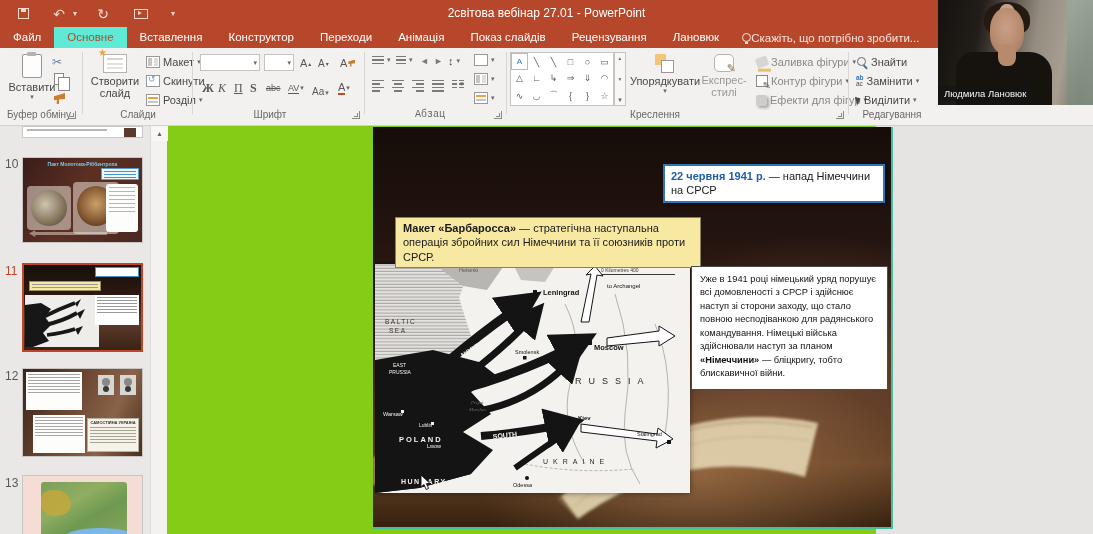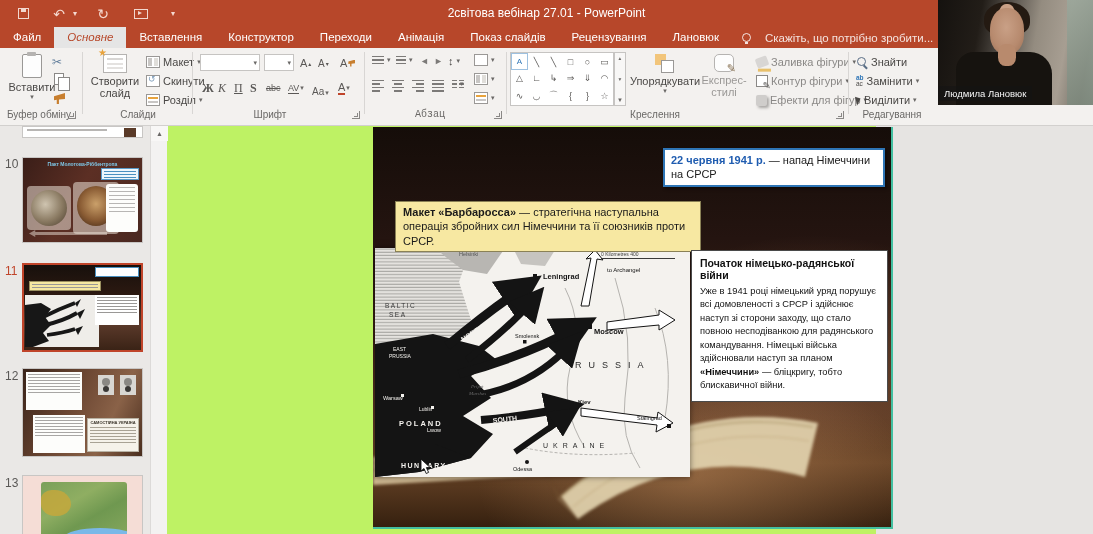--- a/index.html
+++ b/index.html
@@ -13,22 +13,22 @@
   .i-save { width:11px; height:11px; border:1.4px solid #f2d8cf; position:relative; }
   .i-save::after { content:""; position:absolute; left:2px; top:-1px; width:5px; height:4px; background:#f2d8cf; }
   .i-monitor { width:14px; height:10px; border:1.4px solid #f2d8cf; position:relative; }
   .i-monitor::after { content:""; position:absolute; left:3px; top:1px; border-left:4px solid #f2d8cf; border-top:2.5px solid transparent; border-bottom:2.5px solid transparent; }
   .caret-sm { font-size:8px; margin-left:1px; }
   #title-text { position:absolute; left:0; right:0; top:0; height:27px; line-height:27px; text-align:center; font-size:12px; color:#ffffff; }
 
   
   #tabrow { position:absolute; left:0; top:27px; width:1093px; height:21px; background:#b7472a; display:flex; align-items:flex-end; }
   .tab { height:21px; line-height:21px; padding:0 13px; font-size:11.5px; color:#fff; cursor:default; }
-  .tab.active { background:#e5e5e5; color:#b7472a;font-style:italic; }
-  #tellme { display:flex; align-items:center; height:21px; margin-left:10px; color:rgba(255,255,255,0.85); font-size:11.5px; gap:14px; }
+  .tab.active { background:#5eead4; color:#b7472a; }
+  #tellme { display:flex; align-items:center; height:21px; margin-left:10px; color:rgba(255,255,255,0.85); font-size:11.5px; gap:0; }
   .i-bulb { width:9px; height:9px; border:1.2px solid rgba(255,255,255,0.85); border-radius:50%; position:relative; }
   .i-bulb::after { content:""; position:absolute; left:2px; bottom:-3px; width:3px; height:2px; background:rgba(255,255,255,0.85); }
 
   
   #ribbon { position:absolute; left:0; top:48px; width:1093px; height:78px; background:#f3f1ef; border-bottom:1px solid #d2d0ce; font-size:11px; color:#444; }
   .rsep { position:absolute; top:4px; height:62px; width:1px; background:#d8d6d4; }
   .glabel { position:absolute; top:61px; font-size:10px; color:#6a6866; text-align:center; }
   .launcher { position:absolute; top:63px; width:8px; height:8px; border-right:1px solid #8a8886; border-bottom:1px solid #8a8886; }
   .launcher::before { content:""; position:absolute; right:1px; bottom:1px; width:3px; height:3px; border-right:1px solid #8a8886; border-bottom:1px solid #8a8886; }
   .rbtn { position:absolute; display:flex; align-items:center; gap:3px; color:#4a4846; cursor:default; }
@@ -67,21 +67,21 @@
   .i-outline::after { content:"✎"; position:absolute; right:-4px; bottom:-5px; font-size:10px; color:#6a6866; }
   .i-effects { width:11px; height:11px; background:#cfcdcb; box-shadow:2px 2px 3px #a8a6a4; border-radius:2px; }
   .i-find { width:12px; height:12px; position:relative; }
   .i-find::before { content:""; position:absolute; left:1px; top:1px; width:7px; height:7px; border:1.5px solid #5a6e86; border-radius:50%; }
   .i-find::after { content:""; position:absolute; right:0; bottom:0; width:5px; height:1.6px; background:#5a6e86; transform:rotate(45deg); }
   .i-replace { font-size:6.5px; line-height:6px; color:#4a4846; display:flex; flex-direction:column; }
   .i-replace b { color:#2e75b6; }
   .i-select { width:0; height:0; border-left:5px solid #4a4846; border-top:3.5px solid transparent; border-bottom:6px solid transparent; transform:rotate(-15deg); }
 
   
-  #main { position:absolute; left:0; top:126px; width:876px; height:408px; background:#bef264; }
+  #main { position:absolute; left:0; top:126px; width:876px; height:408px; background:#84cc16; }
   #thumbpanel { position:absolute; left:0; top:0; width:150px; height:408px; background:#eae8e6; overflow:hidden; }
   .thumb-num { position:absolute; left:5px; width:16px; font-size:12px; color:#5a5856; text-align:left; }
   .thumb-num.sel { color:#c0442a; }
   .thumb { position:absolute; left:22px; width:121px; background:#fff; border:1px solid #c8c6c4; overflow:hidden; }
   .thumb.sel { border:2px solid #c0442a; }
   #thumb-scroll { position:absolute; left:150px; top:0; width:17px; height:408px; background:#f3f2f1; border-left:1px solid #dcdad8; }
   #thumb-scroll .up { position:absolute; left:0; top:0; width:17px; height:15px; display:flex; align-items:center; justify-content:center; font-size:7px; color:#6a6866; background:#f8f7f6; }
 
   
   .sliver-line { position:absolute; left:4px; top:2px; height:1.5px; background:#b8b6b4; }
@@ -126,21 +126,21 @@
   
   #slide { position:absolute; left:373px; top:1px; width:520px; height:402px; background:#241410; overflow:hidden; border-right:2px solid #43bfa0; border-bottom:2px solid #43bfa0; }
   #slide-bg { position:absolute; left:0; top:0; width:100%; height:100%;
     background:
       radial-gradient(ellipse 60% 45% at 62% 88%, rgba(255,190,130,0.30), transparent 70%),
       radial-gradient(ellipse 50% 40% at 85% 55%, rgba(230,160,120,0.22), transparent 70%),
       linear-gradient(180deg,#150d09 0%,#241410 28%,#3a2114 52%,#5c3a24 72%,#6b4628 84%,#35200f 100%);
   }
   #book-svg { position:absolute; left:0; top:0; filter:blur(1.5px); }
 
-  .slide-box { position:absolute; }
+  .slide-box { position:absolute;margin-top:16px; }
   #date-box { left:290px; top:21px; width:222px; background:#fff; border:2px solid #2e75b6; padding:3px 6px; font-size:11px; line-height:1.3; color:#1a1a1a; box-shadow:2px 2px 3px rgba(0,0,0,0.4); }
   #date-box .date { color:#1f5cb0; font-weight:bold; }
   #plan-box { left:22px; top:74px; width:306px; background:#f7e8a2; border:1px solid #8a8156; padding:3px 7px; font-size:11px; line-height:1.3; color:#1a1a1a; }
   #plan-box .lead { font-weight:bold; }
   #war-box { left:318px; top:123px; width:197px; background:#fff; border:1px solid #4a4a4a; padding:6px 8px 8px 8px; color:#111; }
   #war-box h3 { font-size:10.5px; margin-bottom:4px; }
   #war-box p { font-size:9.3px; line-height:1.45; }
   #map-wrap { left:2px; top:121px; width:315px; height:229px; background:#f2f0ec; box-shadow:0 0 6px rgba(0,0,0,0.5); }
   #cursor { position:absolute; left:45px; top:210px; z-index:5; }
 
@@ -648,21 +648,20 @@
 
       <div class="slide-box" id="date-box">
         <span class="date">22 червня 1941 р.</span><span> — напад Німеччини на СРСР</span>
       </div>
 
       <div class="slide-box" id="plan-box">
         <span class="lead">Макет «Барбаросса»</span><span> — стратегічна наступальна операція збройних сил Німеччини та її союзників проти СРСР.</span>
       </div>
 
       <div class="slide-box" id="war-box">
-        <h3>Початок німецько-радянської війни</h3>
         <p><span>Уже в 1941 році німецький уряд порушує всі домовленості з СРСР і здійснює наступ зі сторони заходу, що стало повною несподіванкою для радянського командування. Німецькі війська здійснювали наступ за планом </span><b>«Німеччини»</b><span> — бліцкригу, тобто блискавичної війни.</span></p>
       </div>
     </div>
   </div>
 
   <div id="webcam">
     <div class="wc-panel"></div>
     <div class="wc-body"></div>
     <div class="wc-hair"></div>
     <div class="wc-head"></div>

